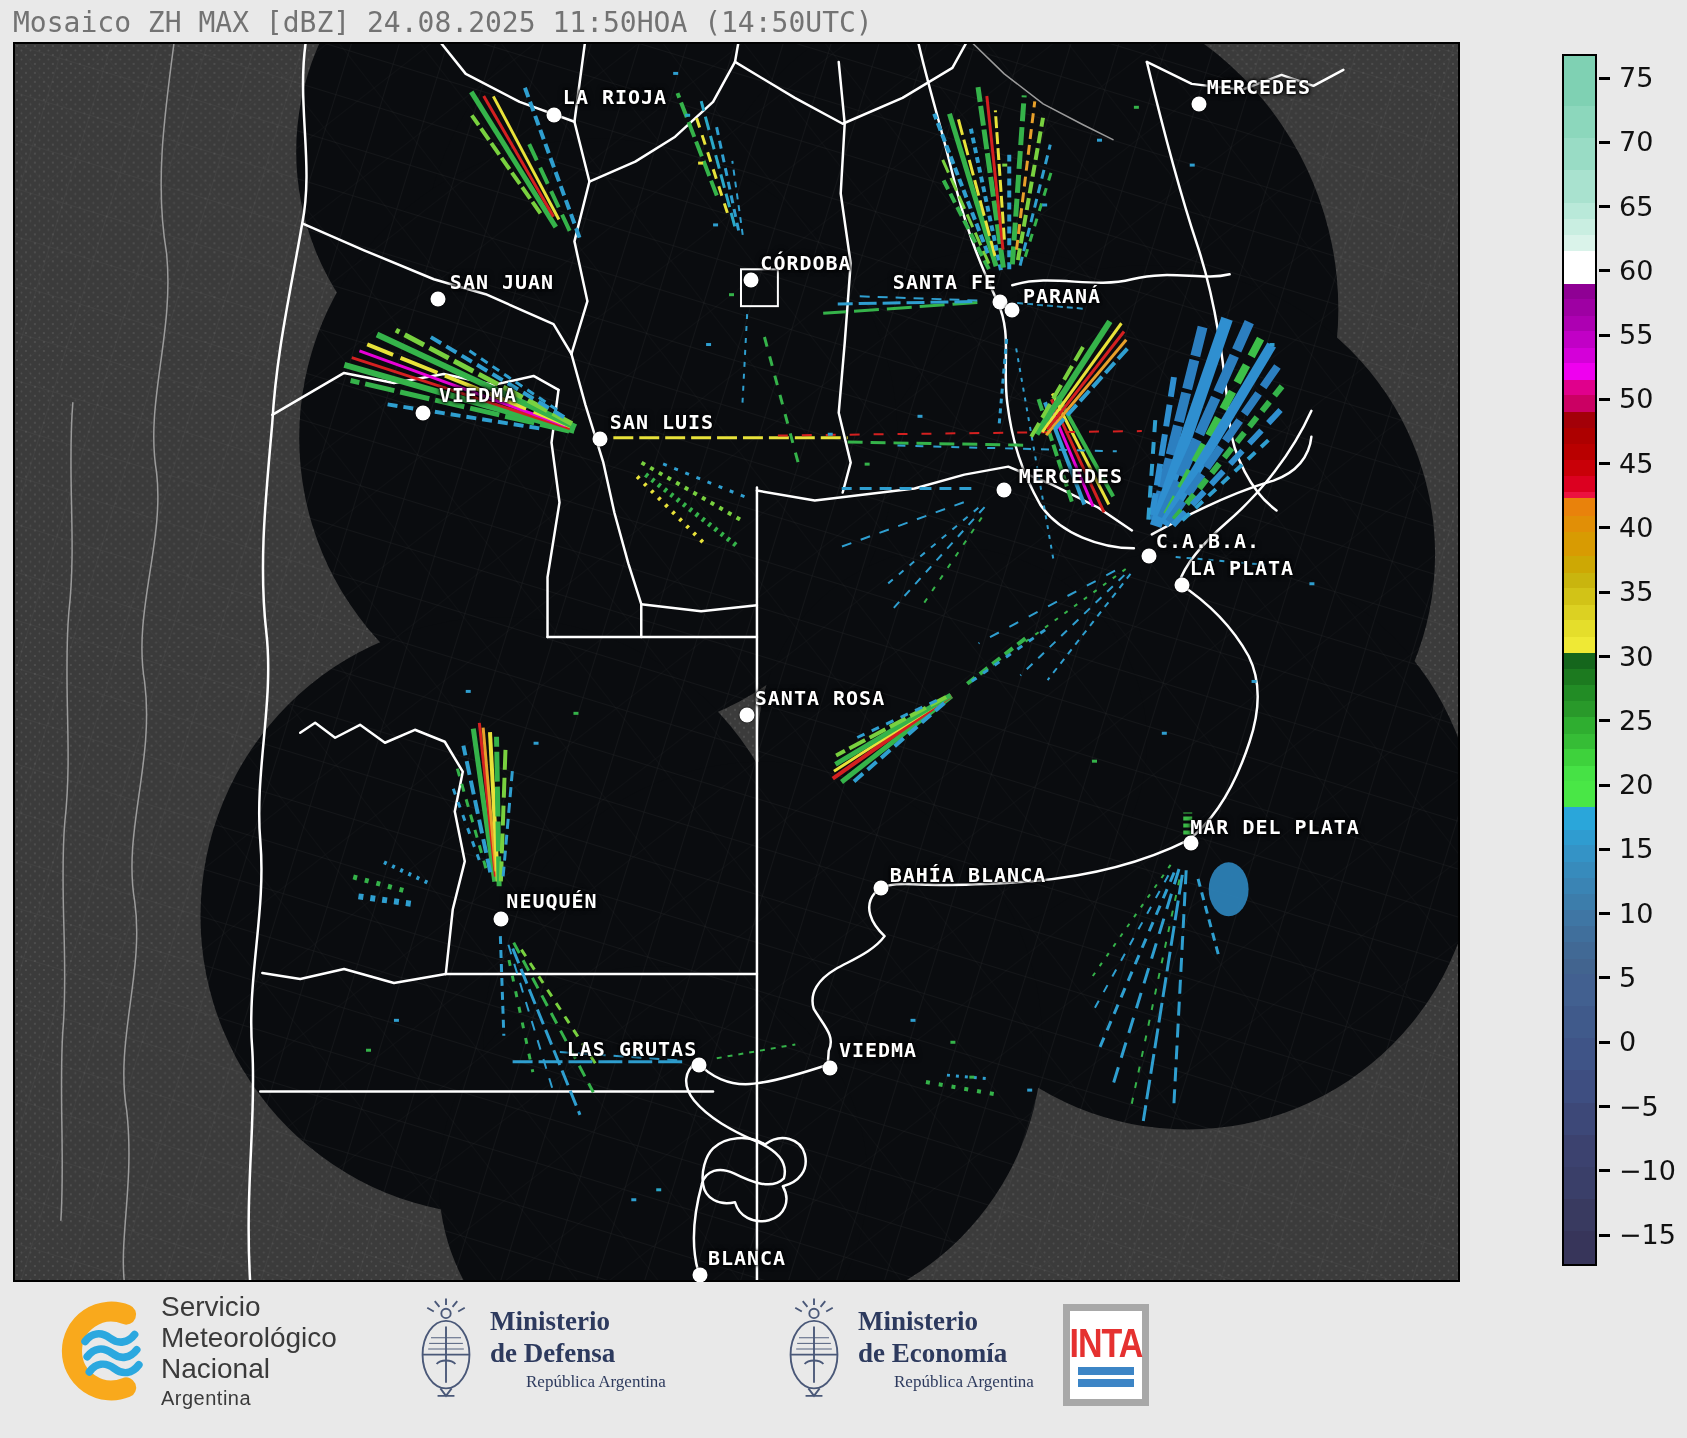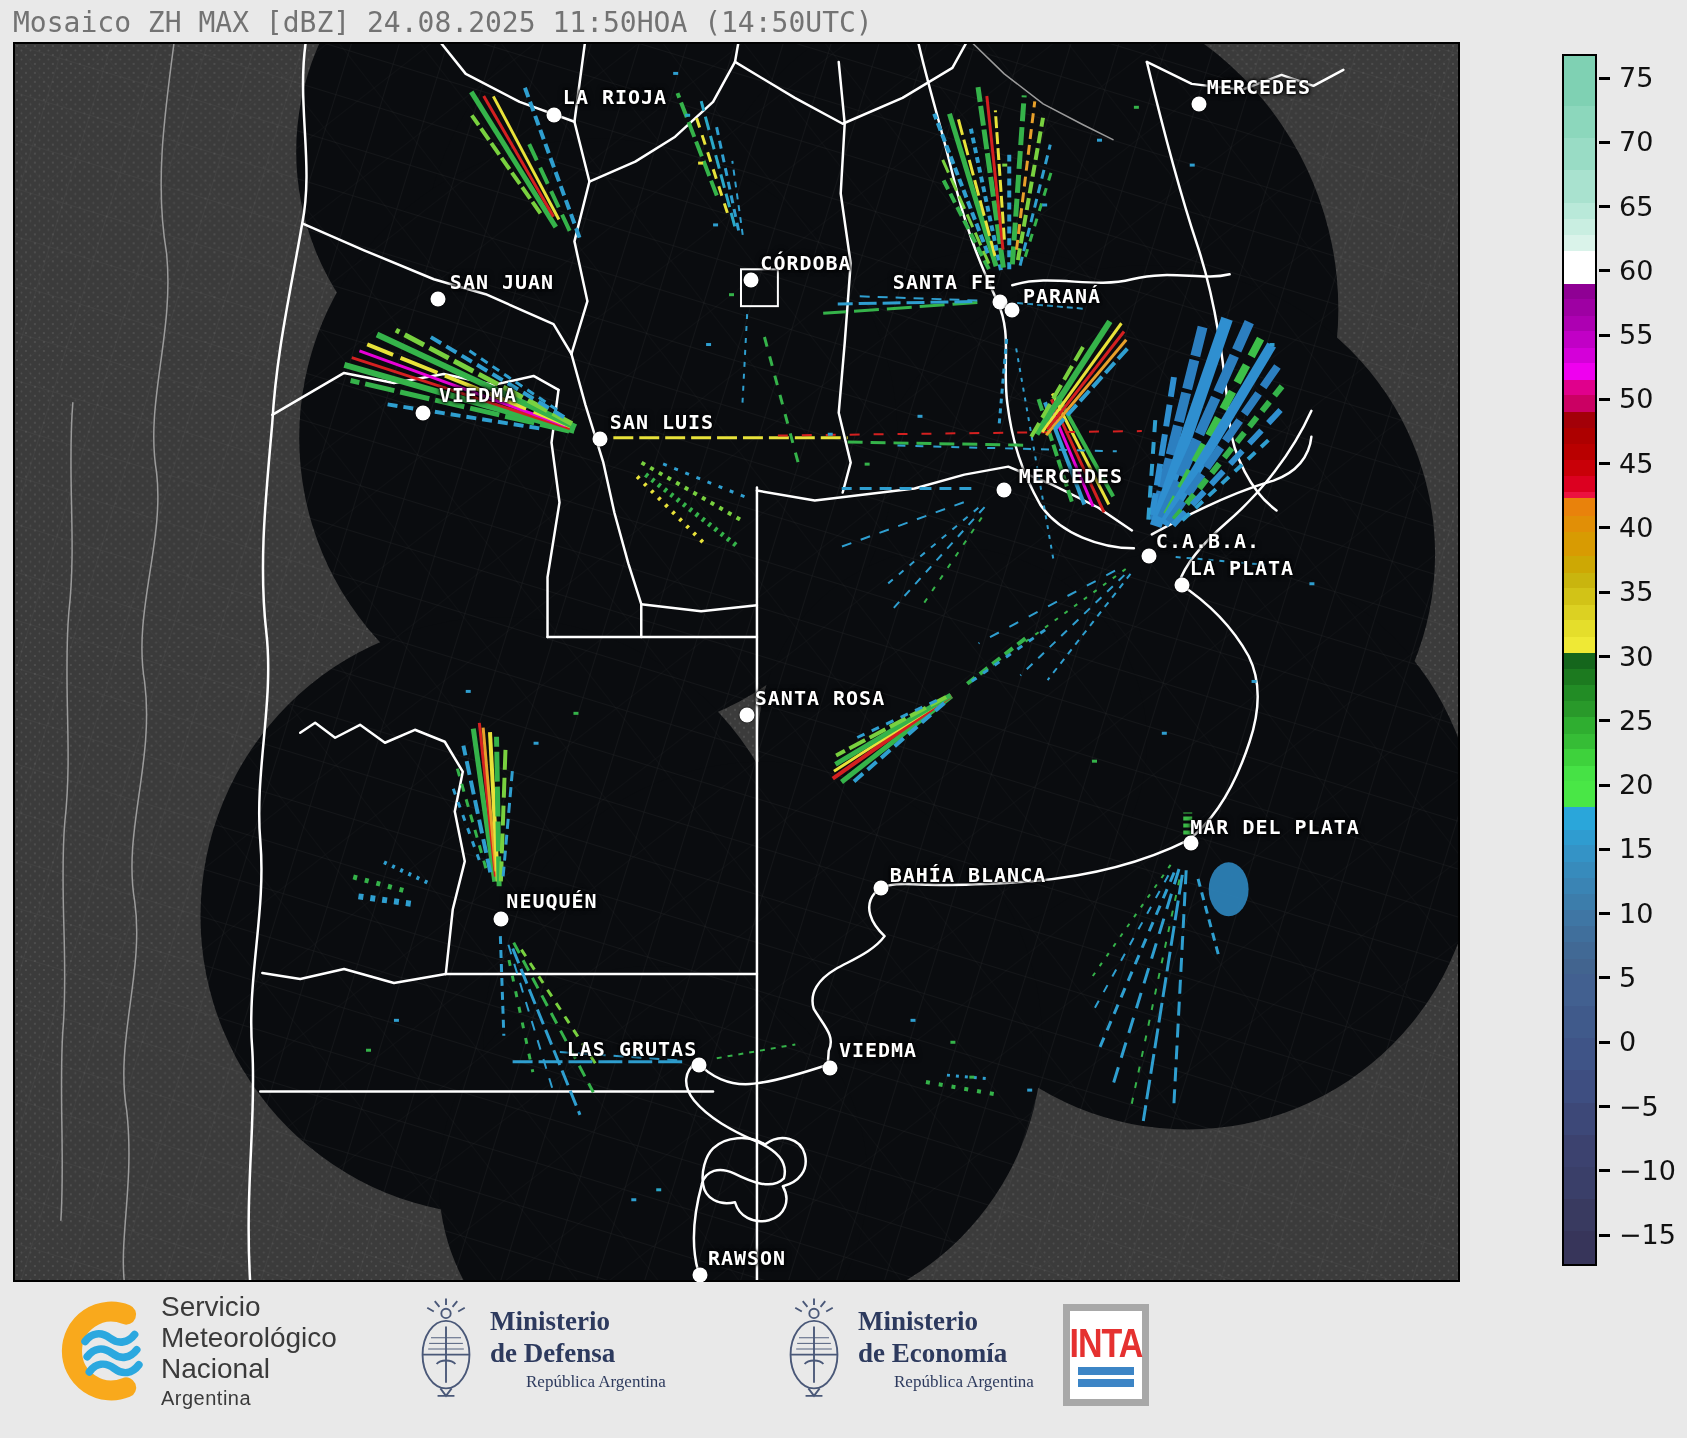--- a/index.html
+++ b/index.html
@@ -303,21 +303,21 @@
         <div class="city-label" style="left: 1260px; top: 783px;">MAR DEL PLATA</div>
         <div class="city-dot" style="left: 1176px; top: 799px;"></div>
         <div class="city-label" style="left: 953px; top: 831px;">BAHÍA BLANCA</div>
         <div class="city-dot" style="left: 866px; top: 844px;"></div>
         <div class="city-label" style="left: 537px; top: 857px;">NEUQUÉN</div>
         <div class="city-dot" style="left: 486px; top: 875px;"></div>
         <div class="city-label" style="left: 617px; top: 1005px;">LAS GRUTAS</div>
         <div class="city-dot" style="left: 684px; top: 1021px;"></div>
         <div class="city-label" style="left: 863px; top: 1006px;">VIEDMA</div>
         <div class="city-dot" style="left: 815px; top: 1024px;"></div>
-        <div class="city-label" style="left: 732px; top: 1214px;">RAWSON</div>
+        <div class="city-label" style="left: 732px; top: 1214px;">BLANCA</div>
         <div class="city-dot" style="left: 685px; top: 1231px;"></div>
       </div>
 
   </div>
 
   <div class="colorbar">
     <div id="cb-seg">
         <div class="cb-s" style="top: 0.0001999px; height: 50.6423px; background: rgb(127, 209, 179);"></div>
         <div class="cb-s" style="top: 50.1425px; height: 32.6425px; background: rgb(140, 215, 188);"></div>
         <div class="cb-s" style="top: 82.285px; height: 32.6425px; background: rgb(153, 220, 197);"></div>

